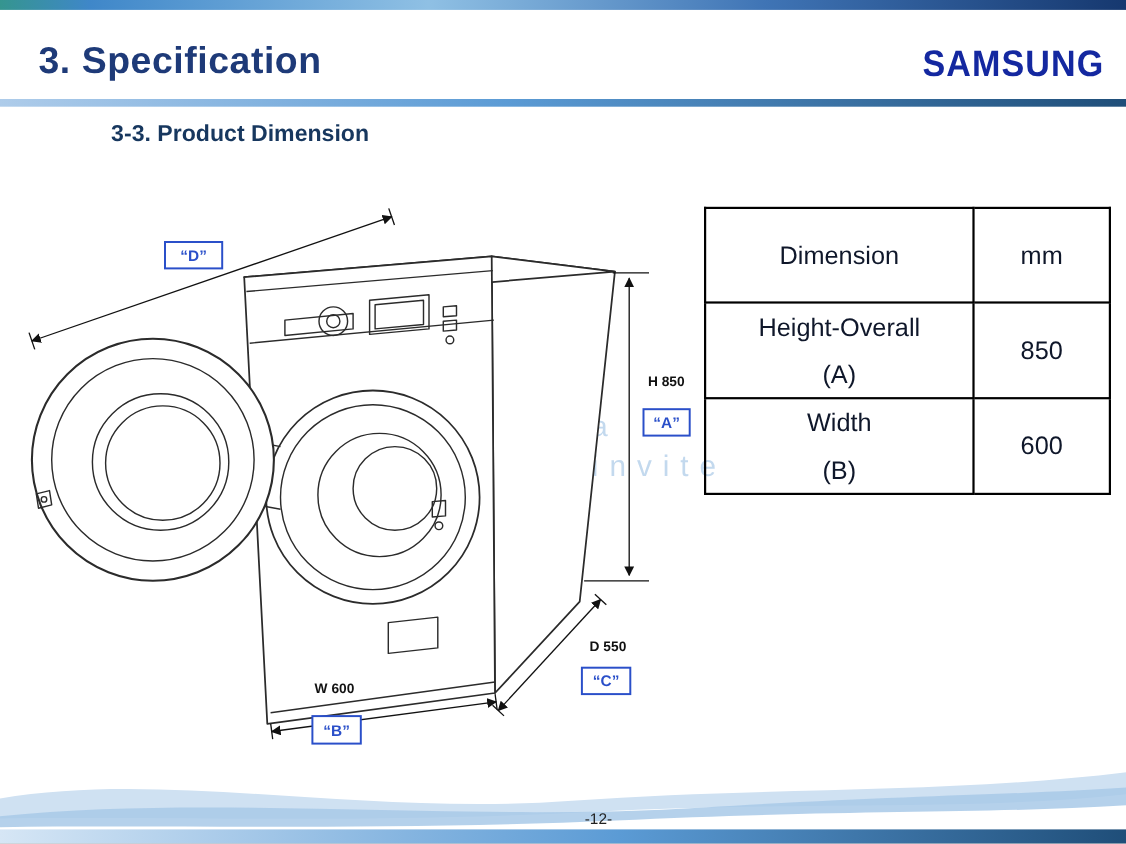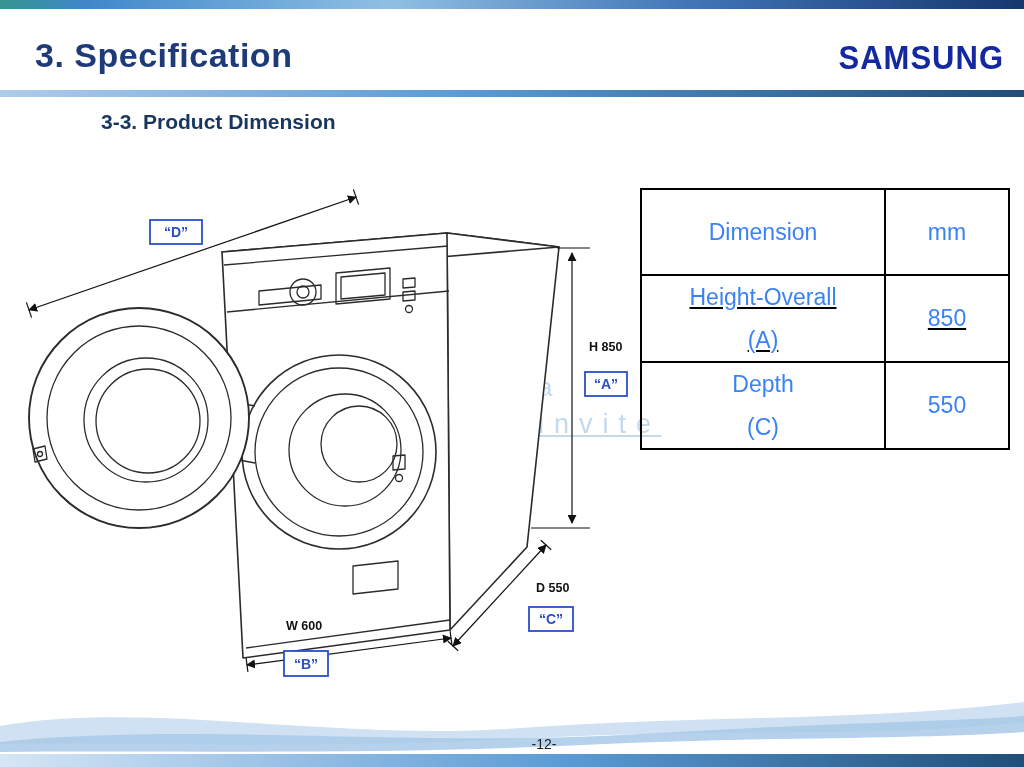--- a/index.html
+++ b/index.html
@@ -26,32 +26,32 @@
     color:#1428a0; letter-spacing:1px; transform:scaleY(1.08);
   }
   .subtitle{
     position:absolute; left:68px; top:110px; font-size:21px; font-weight:700;
     color:#17375e;
     margin-left:33px;
   }
   
   .watermark{position:absolute; left:538px; top:372px; z-index:0; color:#c3d9ee;}
   .watermark .wm1{font-size:26px; letter-spacing:4px;}
-  .watermark .wm2{font-size:27px; letter-spacing:10px; margin-top:6px;text-decoration:underline;}
+  .watermark .wm2{font-size:27px; letter-spacing:10px; margin-top:6px;}
   
   .drawing{position:absolute; left:15px; top:160px; width:620px; height:530px; z-index:1;}
   .drawing svg{width:100%; height:100%;}
   
   .dim-table-wrap{position:absolute; left:640px; top:188px; z-index:2;}
   table.dim-table{border-collapse:collapse; table-layout:fixed; background:transparent;}
   table.dim-table td{
     border:2px solid #000; text-align:center; vertical-align:middle;
-    font-size:23px; color:#3b82f6; padding:0 6px; background:transparent;
-  }
-  tr.r0{height:86px;} tr.r1{height:87px;text-decoration:underline;} tr.r2{height:86px;} tr.r3{height:87px;} tr.r4{height:116px;}
+    font-size:23px; color:#0f172a; padding:0 6px; background:transparent;
+  }
+  tr.r0{height:86px;} tr.r1{height:87px;} tr.r2{height:86px;} tr.r3{height:87px;} tr.r4{height:116px;}
   td.val{font-size:24px;margin-top:37px;}
   .cell-line{line-height:1.85;}
   tr.r4 .cell-line{line-height:1.45;}
   
   .waves{position:absolute; left:0; bottom:13px; width:1024px; height:62px;}
   .page-number{
     position:absolute; left:0; bottom:15px; width:1024px; text-align:center;
     font-size:14px; color:#222; z-index:3;margin-left:32px;
   }
   .bottom-bar{
@@ -197,26 +197,26 @@
         <td>Dimension</td>
         <td>mm</td>
       </tr>
       <tr class="r1">
         <td>
           <div class="cell-line">Height-Overall</div>
           <div class="cell-line">(A)</div>
         </td>
         <td class="val">850</td>
       </tr>
-      <tr class="r3">
+      <tr class="r2">
         <td>
-          <div class="cell-line">Depth</div>
-          <div class="cell-line">(C)</div>
+          <div class="cell-line">Width</div>
+          <div class="cell-line">(B)</div>
         </td>
-        <td class="val">550</td>
+        <td class="val">600</td>
       </tr>
     </tbody>
       </table>
   </div>
 
   <svg class="waves" viewBox="0 0 1024 62" preserveAspectRatio="none">
     <path fill="#cfe1f2" d="M0,34 C150,8 330,50 520,36 C700,23 860,30 1024,10 L1024,30 C880,46 720,36 540,46 C340,57 150,50 0,52 Z"></path>
     <path fill="#a8c9e8" opacity="0.85" d="M0,50 C200,30 420,56 640,42 C820,31 940,30 1024,24 L1024,40 C900,48 760,44 560,54 C360,63 160,58 0,60 Z"></path>
   </svg>
 

